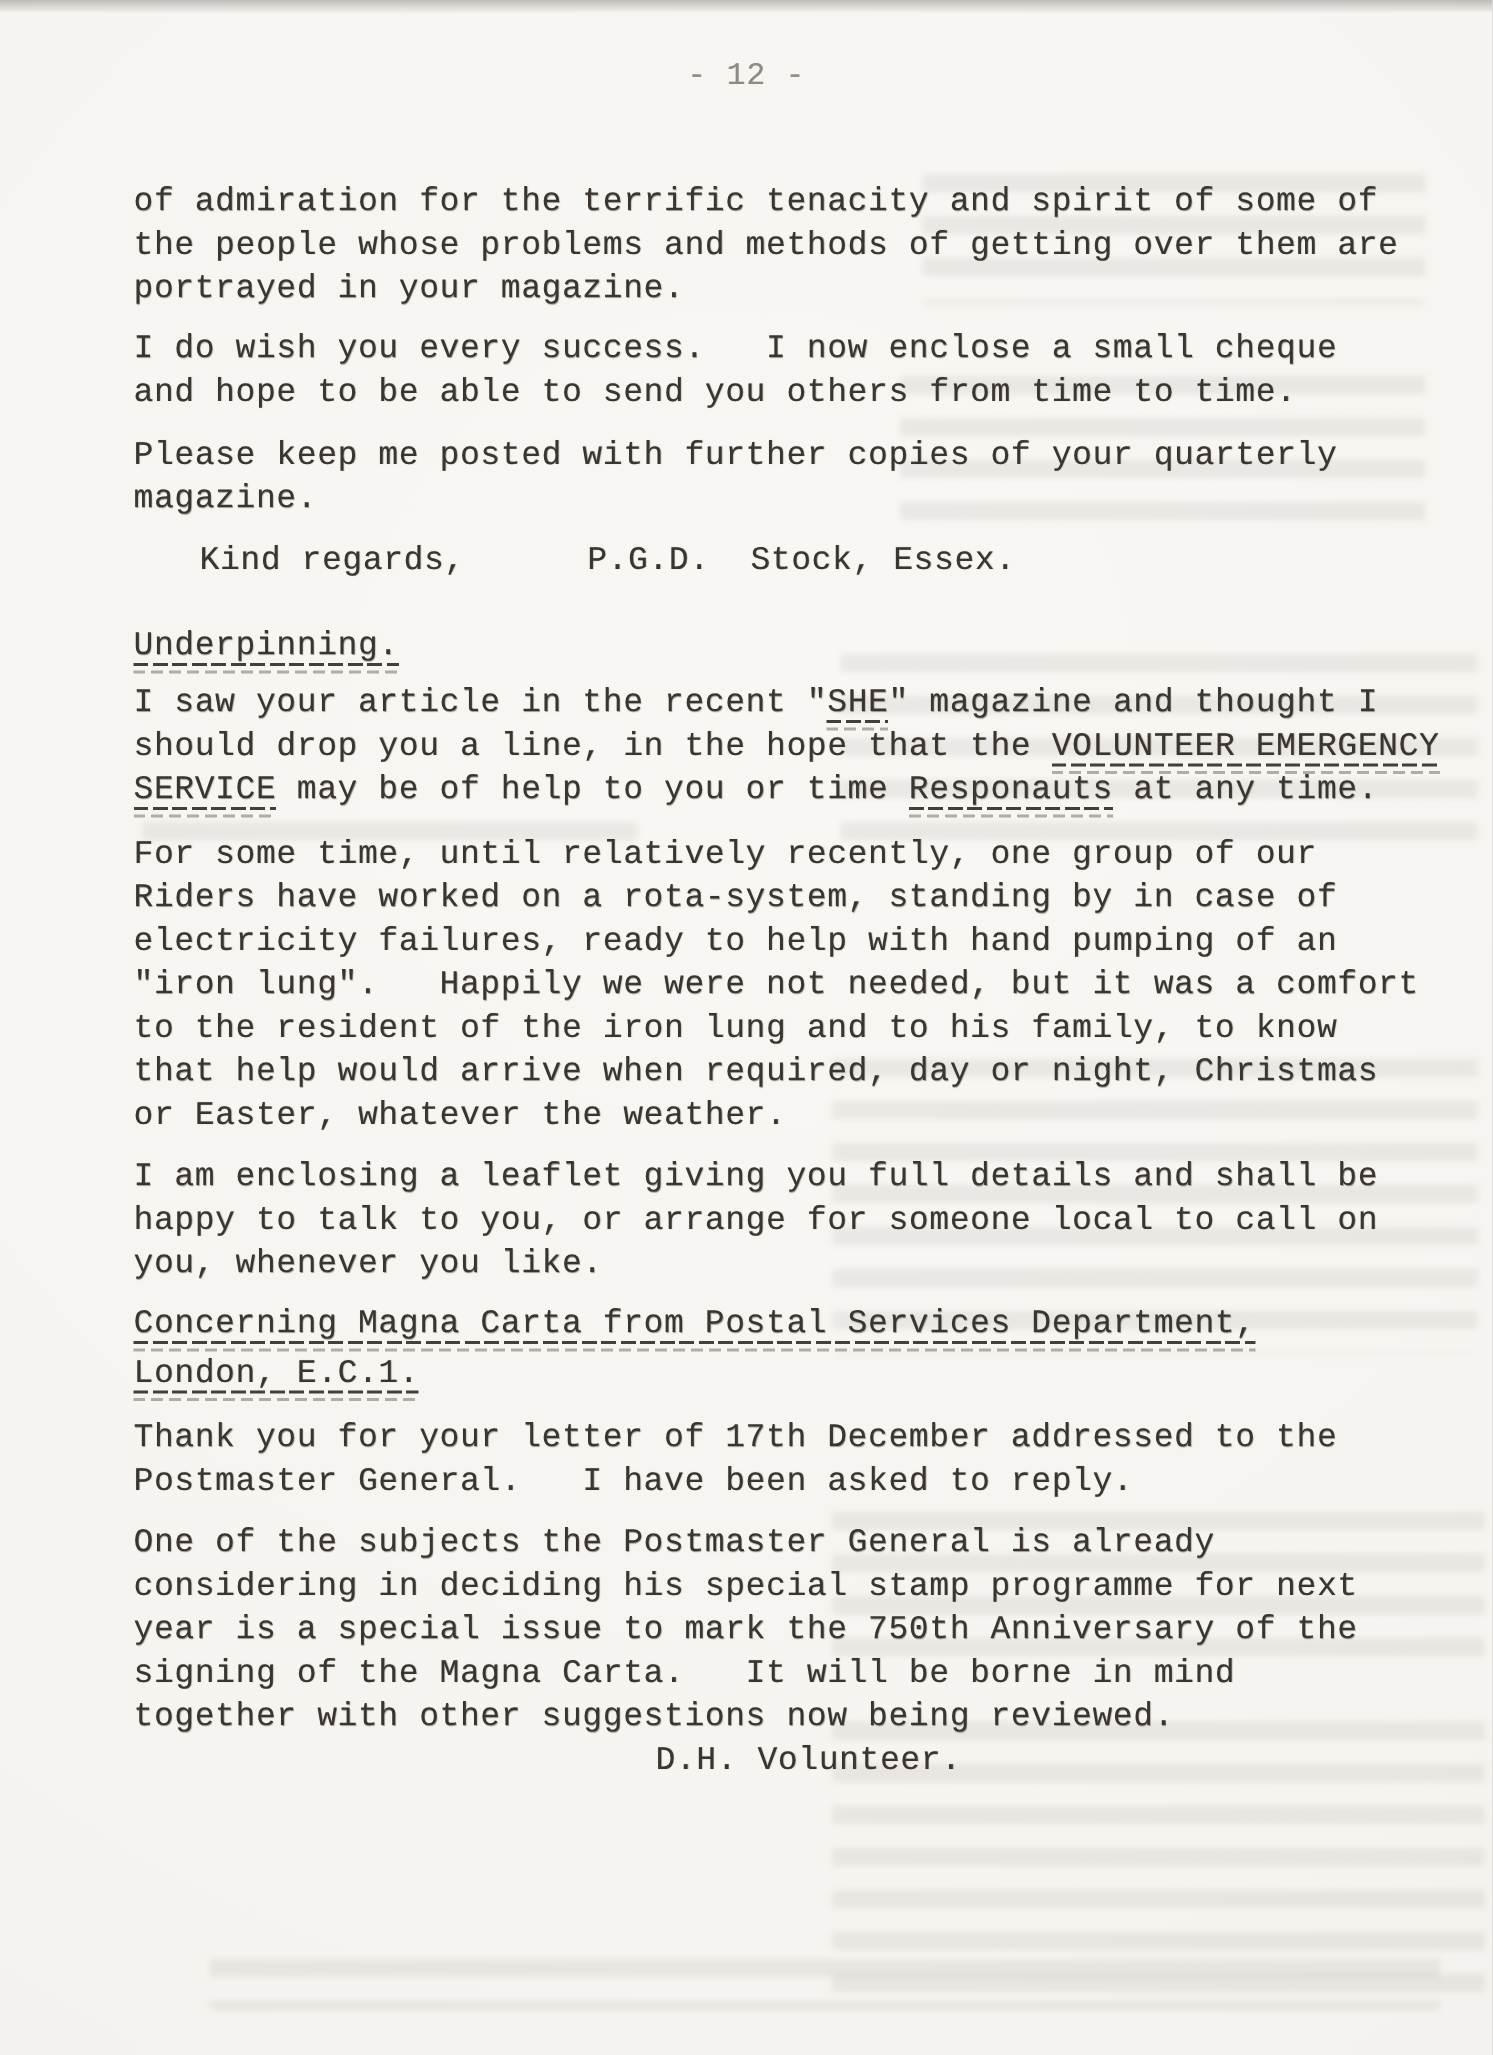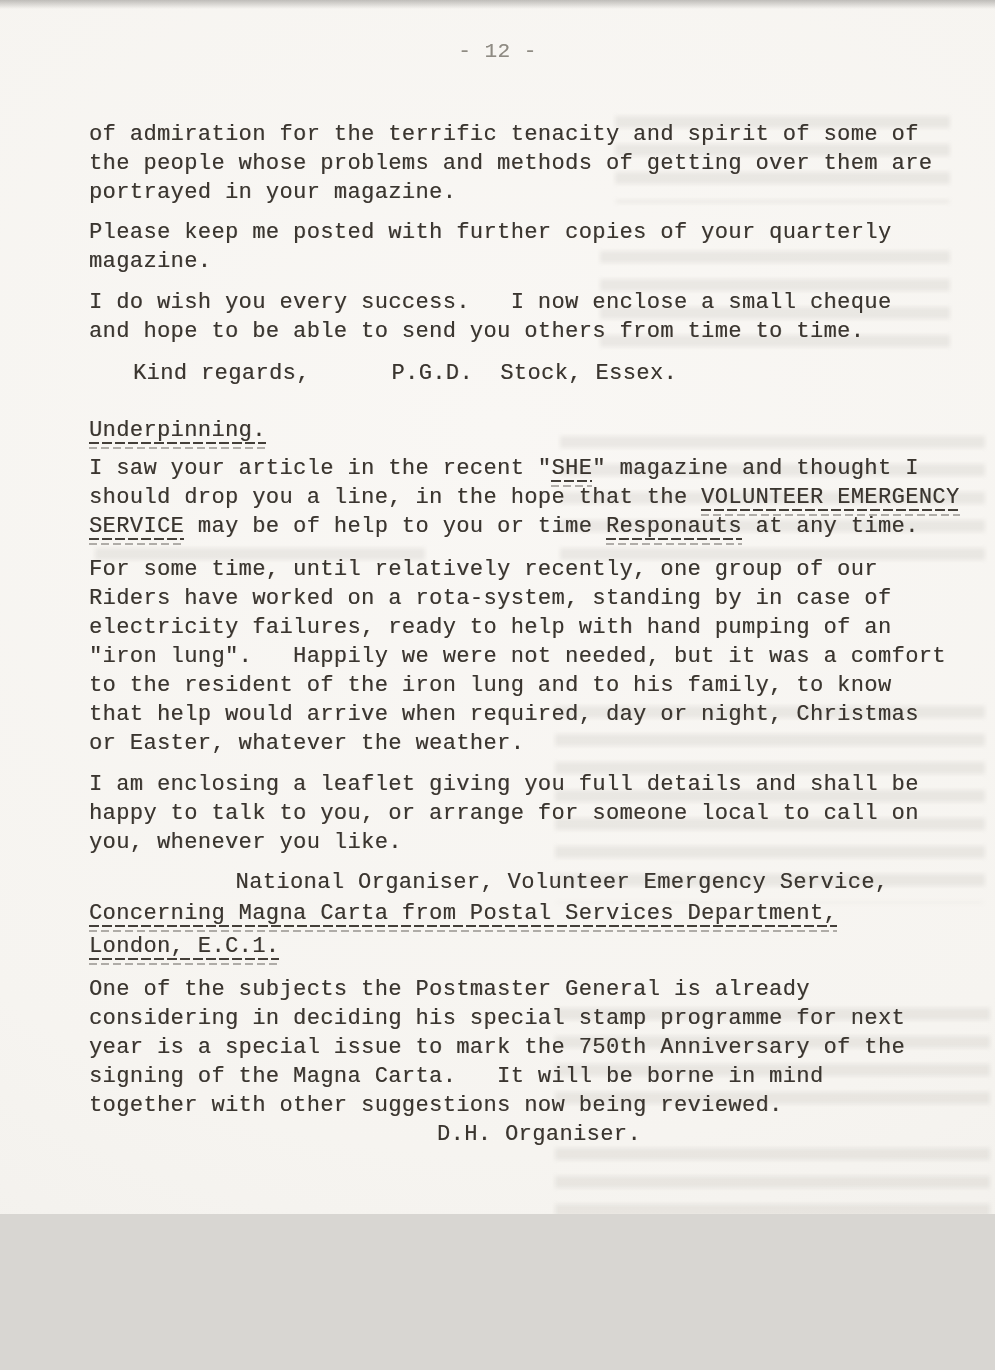--- a/index.html
+++ b/index.html
@@ -1,18 +1,18 @@
 <!DOCTYPE html>
 <html><head>
 <meta charset="utf-8">
 <style>
   html,body{margin:0;padding:0;background:#d8d6d2;}
   .page{
     position:relative;
-    width:995px;height:1214px;
+    width:995px;height:1370px;
     margin:0;
     overflow:hidden;
     background:
       radial-gradient(160% 120% at 50% 35%, #f9f7f4 0%, #f6f4f0 50%, #f0eeea 82%, #e9e7e2 100%);
     font-family:"Liberation Mono","DejaVu Sans Mono",monospace;
     color:#3a352f;
   }
   
   .page::before{
     content:"";position:absolute;top:0;left:0;right:0;height:9px;
@@ -90,50 +90,51 @@
   <div class="ghost g8"></div>
 
   <div class="pageno">- 12 -</div>
 
   <main class="content">
 
     <section>
       <p class="t mb-none" style="margin-bottom:11px">of admiration for the terrific tenacity and spirit of some of
 the people whose problems and methods of getting over them are
 portrayed in your magazine.</p>
+      <p class="t">I do wish you every success.   I now enclose a small cheque
+and hope to be able to send you others from time to time.</p>
       <p class="t" style="margin-bottom:12px">Please keep me posted with further copies of your quarterly
 magazine.</p>
-      <p class="t">I do wish you every success.   I now enclose a small cheque
-and hope to be able to send you others from time to time.</p>
       <p class="t indent mb-sig">Kind regards,      P.G.D.  Stock, Essex.</p>
     </section>
 
     <section>
       <h2 class="t h"><span class="u">Underpinning.</span></h2>
       <p class="t" style="margin-bottom:14px"><span>I saw your article in the recent "</span><span class="u">SHE</span><span>" magazine and thought I
 should drop you a line, in the hope that the </span><span class="u">VOLUNTEER EMERGENCY
 SERVICE</span><span> may be of help to you or time </span><span class="u">Responauts</span><span> at any time.</span></p>
       <p class="t" style="margin-bottom:12px">For some time, until relatively recently, one group of our
 Riders have worked on a rota-system, standing by in case of
 electricity failures, ready to help with hand pumping of an
 "iron lung".   Happily we were not needed, but it was a comfort
 to the resident of the iron lung and to his family, to know
 that help would arrive when required, day or night, Christmas
 or Easter, whatever the weather.</p>
       <p class="t" style="margin-bottom:11px">I am enclosing a leaflet giving you full details and shall be
 happy to talk to you, or arrange for someone local to call on
 you, whenever you like.</p>
-      <p class="t center nudge mb-tight">National Organiser, Volunteer Emergency Service,</p>
     </section>
 
     <section>
       <h2 class="t h h2a"><span class="u">Concerning Magna Carta from Postal Services Department,</span></h2>
       <h2 class="t h h2b"><span class="u">London, E.C.1.</span></h2>
+      <p class="t" style="margin-bottom:12px">Thank you for your letter of 17th December addressed to the
+Postmaster General.   I have been asked to reply.</p>
       <p class="t mb-none">One of the subjects the Postmaster General is already
 considering in deciding his special stamp programme for next
 year is a special issue to mark the 750th Anniversary of the
 signing of the Magna Carta.   It will be borne in mind
 together with other suggestions now being reviewed.</p>
-      <p class="t center mb-none">D.H. Organiser.</p>
+      <p class="t center mb-none">D.H. Volunteer.</p>
     </section>
 
   </main>
 </div>
 
 </body></html>

